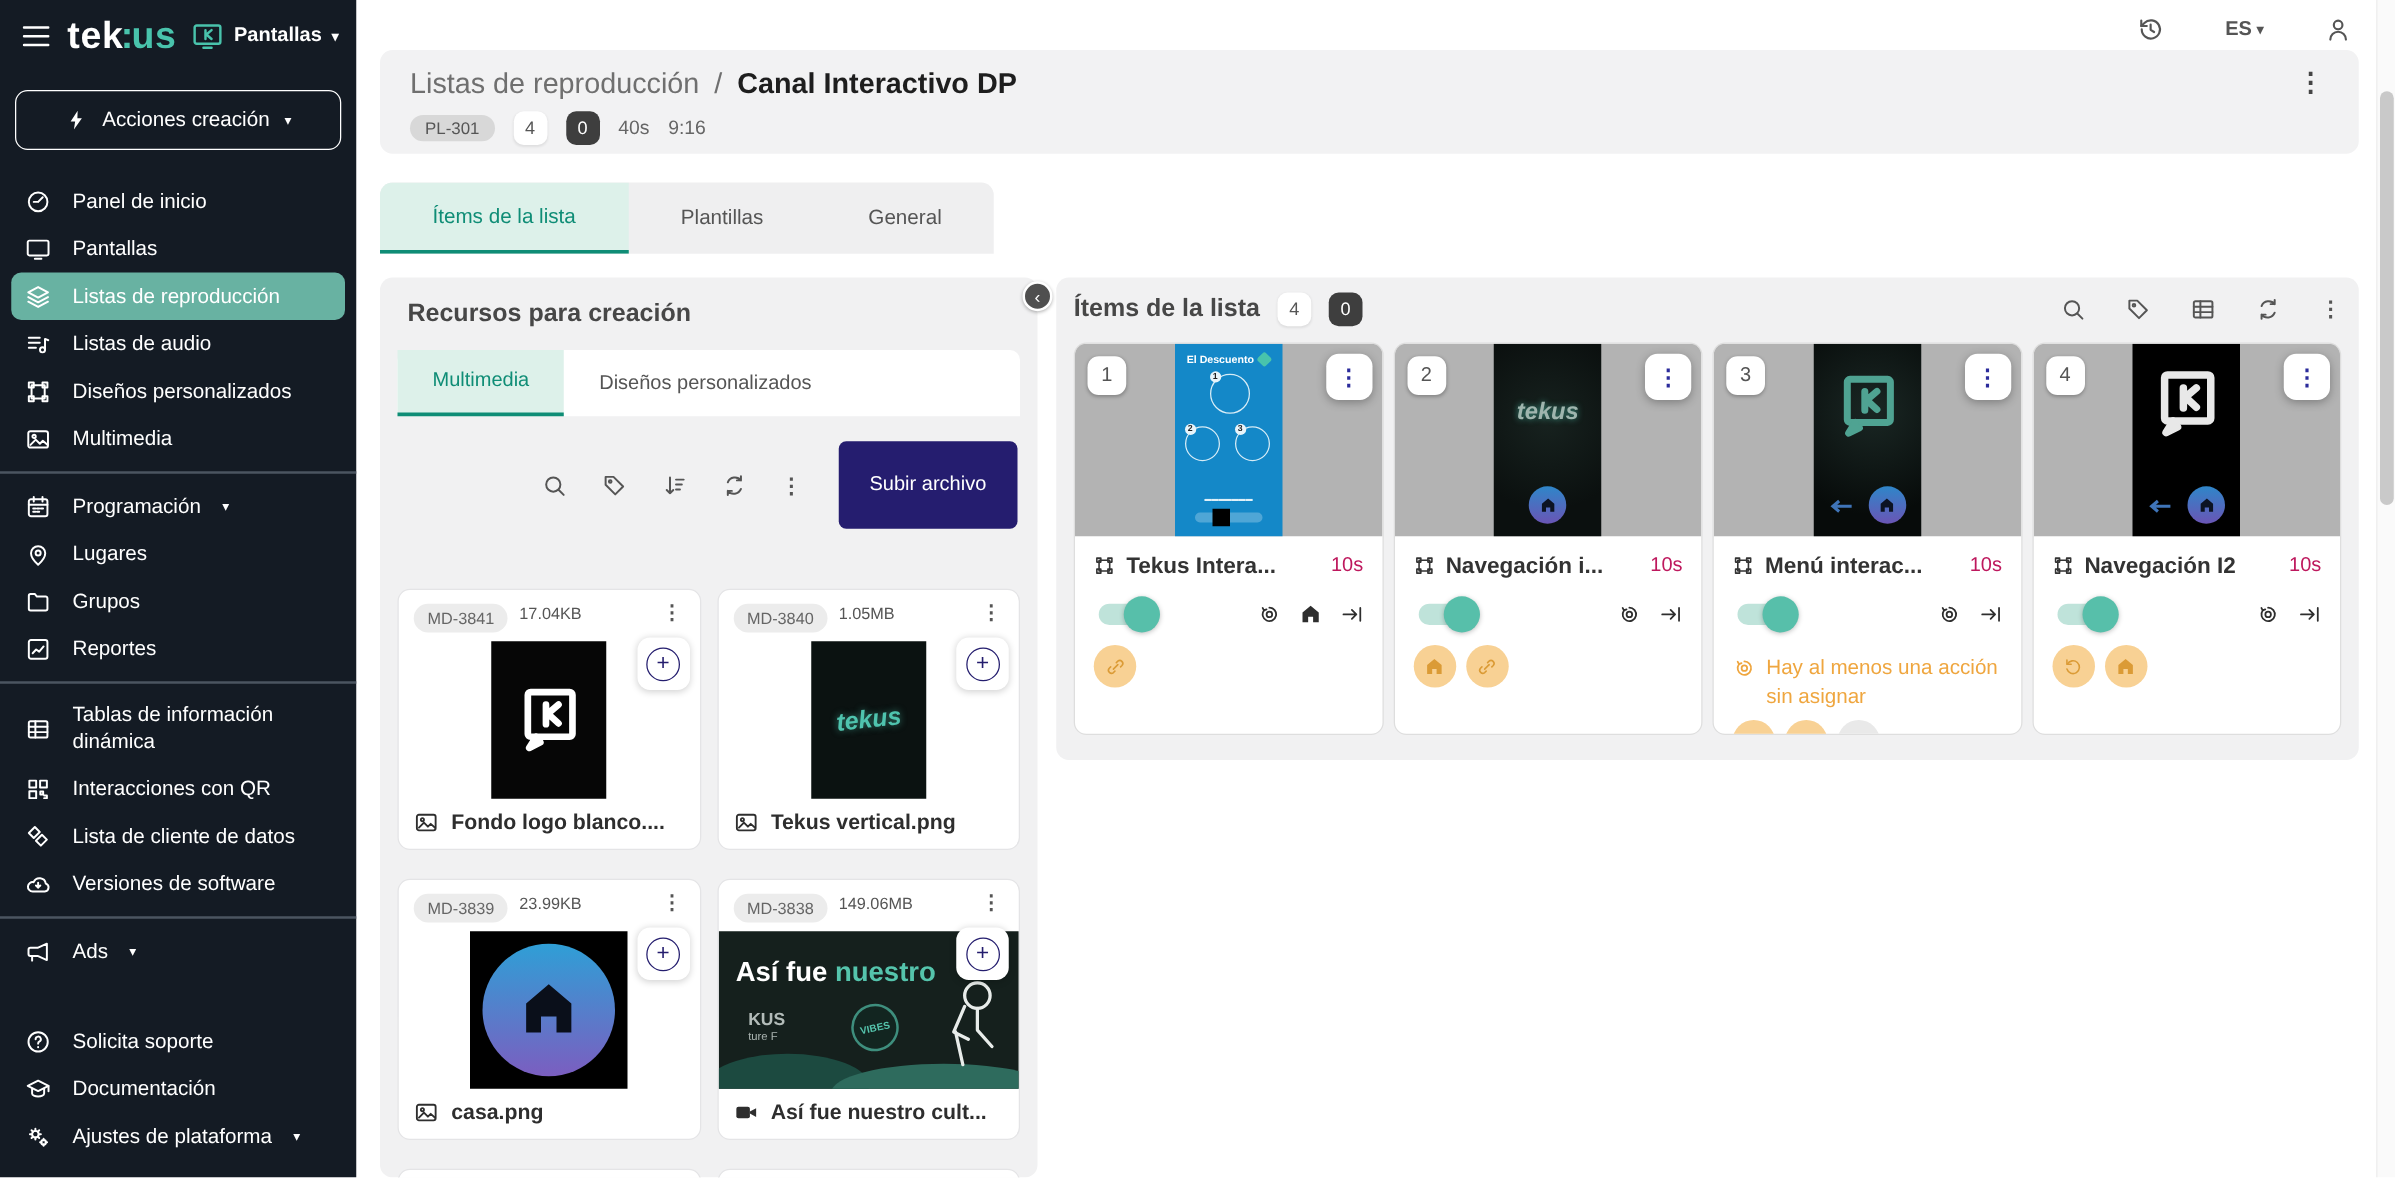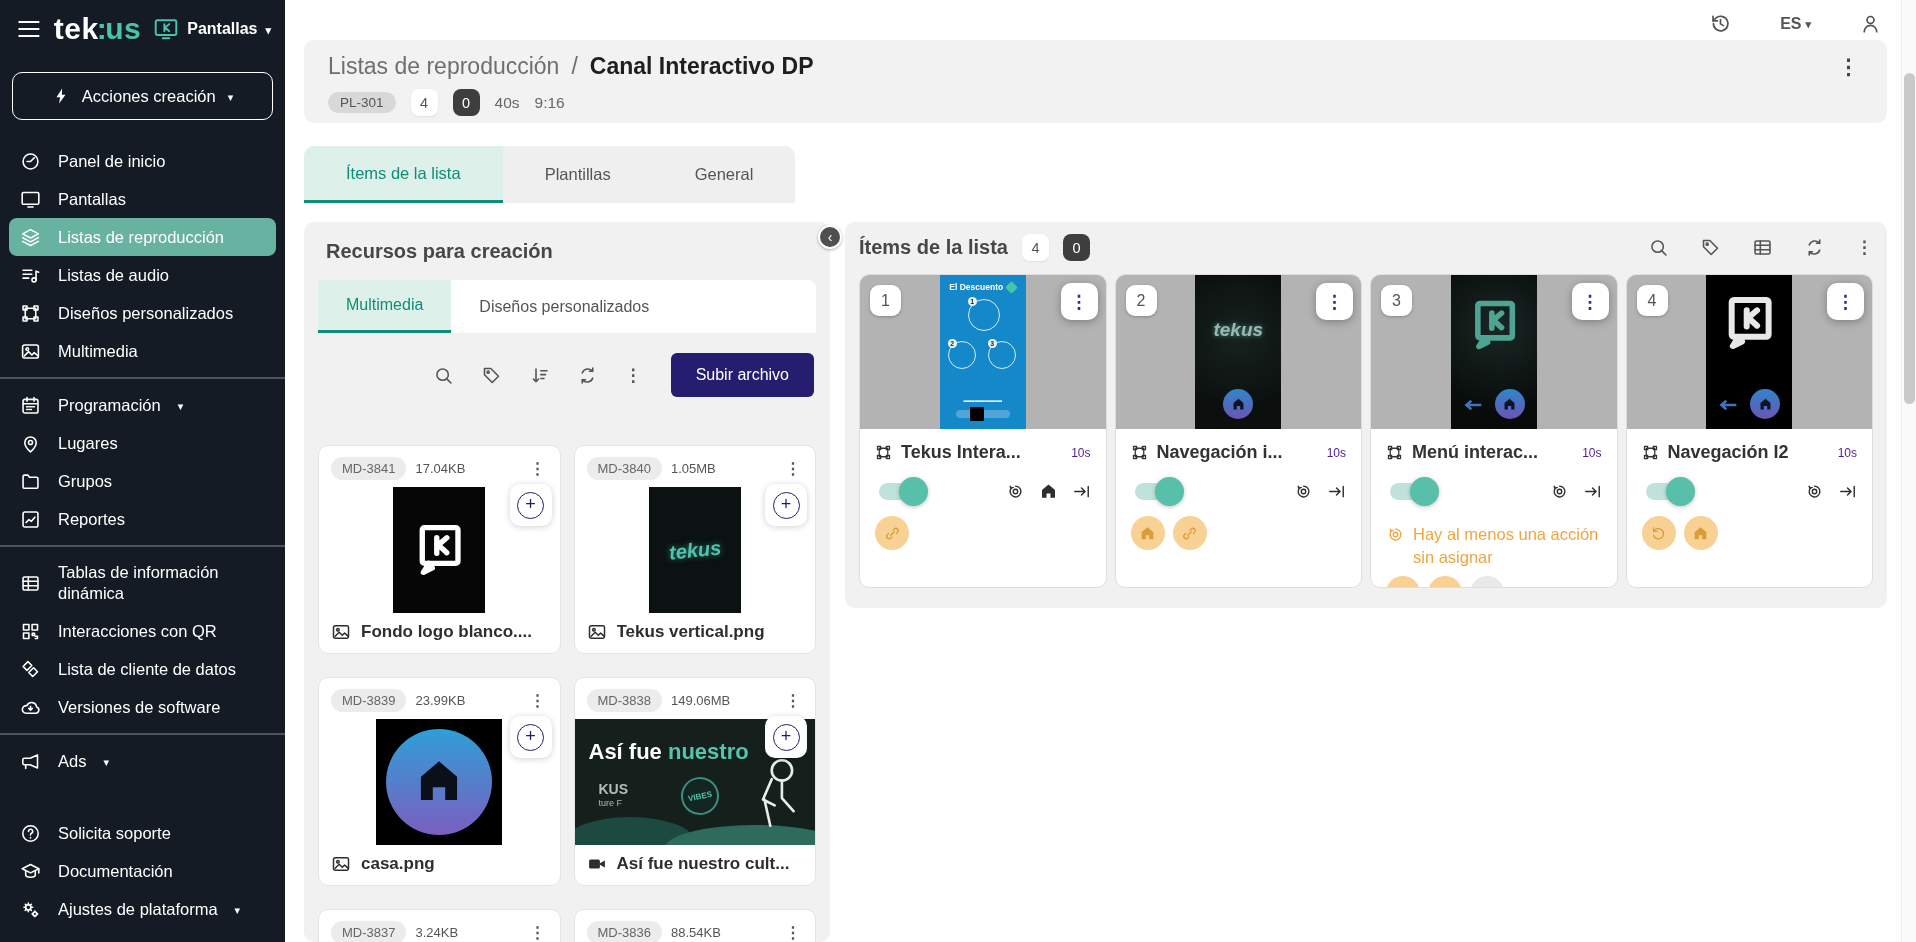--- a/index.html
+++ b/index.html
@@ -56,25 +56,25 @@
   
   #res-panel { position:absolute; left:304px; top:222px; width:526px; height:720px; background:#F1F1F2; border-radius:10px; padding:14px 14px 0; }
   .collapse-btn { position:absolute; top:3px; right:-12px; width:24px; height:24px; background:#4F4F4F; border:2px solid #fff; border-radius:50%; color:#fff; display:flex; align-items:center; justify-content:center; font-size:14px; line-height:1; cursor:pointer; box-shadow:0 1px 3px rgba(0,0,0,.3); }
   .res-head { font-size:20px; font-weight:bold; color:#474747; margin:4px 0 0 8px; }
   .res-tabs { display:flex; background:#fff; border-radius:8px 8px 0 0; margin-top:17px; height:53px; }
   .res-tab { padding:0 28px; display:flex; align-items:center; font-size:16px; color:#555; cursor:pointer; }
   .res-tab.active { background:#DDF1EA; color:#0F8D76; border-bottom:3px solid #0F8D76; }
   .res-toolbar { display:flex; align-items:center; justify-content:flex-end; gap:27px; margin:20px 2px 0; color:#555; }
   .res-toolbar svg { width:21px; height:21px; cursor:pointer; }
   .tb-kebab { font-size:17px; font-weight:bold; color:#555; cursor:pointer; }
-  .upload-btn { background:#251D6F; color:#fff; border:none; border-radius:6px; padding:13px 25px; font-size:16px; font-family:inherit; cursor:pointer; margin-left:2px; }
+  .upload-btn { background:#251D6F; color:#fff; border:none; border-radius:6px; padding:26px 25px; font-size:16px; font-family:inherit; cursor:pointer; margin-left:2px; }
   .res-grid { display:grid; grid-template-columns:1fr 1fr; gap:23px 13px; margin-top:48px; }
   .res-card { background:#fff; border-radius:10px; border:1px solid #E4E4E6; position:relative; height:209px; overflow:hidden; }
   .res-card.stub { height:120px; }
-  .res-card-head { display:flex; align-items:center; gap:9px; padding:11px 14px 7px 12px; }
+  .res-card-head { display:flex; gap:9px; padding:11px 14px 7px 12px; }
   .id-pill { background:#ECECEC; border-radius:12px; padding:4px 11px; font-size:13px; color:#666; }
   .fsize { font-size:13px; color:#555; }
   .card-kebab { margin-left:auto; color:#555; font-size:16px; font-weight:bold; cursor:pointer; line-height:1; }
   .res-thumb { height:126px; display:flex; justify-content:center; position:relative; }
   .add-btn { position:absolute; top:-3px; right:8px; width:42px; height:42px; background:#fff; border-radius:10px; box-shadow:0 1px 6px rgba(0,0,0,.18); display:flex; align-items:center; justify-content:center; cursor:pointer; z-index:3; }
   .add-ring { width:27px; height:27px; border:1.6px solid #241D6E; border-radius:50%; color:#241D6E; display:flex; align-items:center; justify-content:center; font-size:18px; line-height:1; padding-bottom:2px; }
   .res-foot { display:flex; align-items:center; gap:10px; padding:9px 12px; font-size:17px; font-weight:bold; color:#2E2E2E; }
   .res-foot svg { width:20px; height:20px; flex:none; color:#2E2E2E; }
   .res-foot .nm { white-space:nowrap; overflow:hidden; text-overflow:ellipsis; }
   .t-black { width:92px; background:#060606; display:flex; align-items:center; justify-content:center; color:#fff; }
@@ -120,21 +120,21 @@
   .home-circ svg { width:17px; height:17px; }
   .pt-dark3 { background:radial-gradient(circle at 55% 35%, #1A2724 0%, #070B0A 75%); }
   .kb-teal { position:absolute; top:22px; left:50%; transform:translateX(-50%); width:52px; height:56px; color:#4FA392; }
   .kb-white { position:absolute; top:18px; left:50%; transform:translateX(-50%); width:56px; height:60px; color:#E8E8E8; }
   .pt-arrow { position:absolute; bottom:18px; left:12px; width:20px; height:12px; color:#3F74B8; }
   .home-circ.sm { left:auto; right:12px; transform:none; bottom:10px; }
   .pl-body { padding:13px 15px 0; }
   .pl-title-row { display:flex; align-items:center; gap:9px; font-size:18px; font-weight:bold; color:#333; }
   .pl-title-row .fi { width:17px; height:17px; flex:none; color:#333; }
   .pl-name { white-space:nowrap; overflow:hidden; text-overflow:ellipsis; }
-  .dur { margin-left:auto; font-weight:normal; font-size:12px; color:#4c1d95; }
+  .dur { margin-left:auto; font-weight:normal; font-size:16px; color:#be185d; }
   .pl-ctrl { display:flex; align-items:center; margin-top:18px; height:20px; }
   .toggle { position:relative; width:42px; height:17px; background:#BFE3DA; border-radius:9px; margin-left:4px; cursor:pointer; }
   .knob { position:absolute; right:-7px; top:-6px; width:29px; height:29px; border-radius:50%; background:#57BFAA; box-shadow:0 1px 4px rgba(0,0,0,.25); }
   .ics { margin-left:auto; display:flex; align-items:center; gap:14px; color:#2E2E2E; }
   .ics svg { width:19px; height:19px; }
   .warn { display:flex; gap:8px; margin-top:22px; color:#EFA63F; font-size:16.5px; line-height:23px; align-items:flex-start; }
   .warn svg { width:19px; height:19px; flex:none; margin-top:2px; }
   .chips { display:flex; gap:8px; margin-top:15px; }
   .chips.tight { margin-top:7px; }
   .chip { width:34px; height:34px; border-radius:50%; background:#F8D194; display:flex; align-items:center; justify-content:center; color:#DB9B36; cursor:pointer; }

